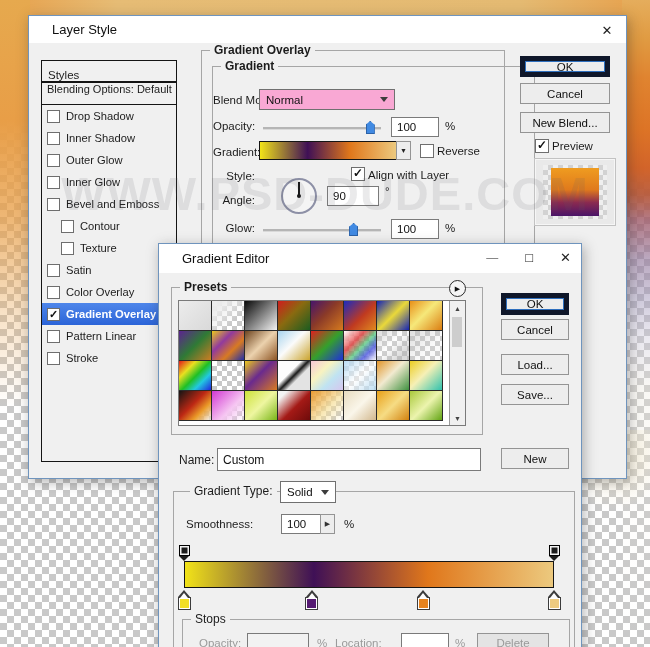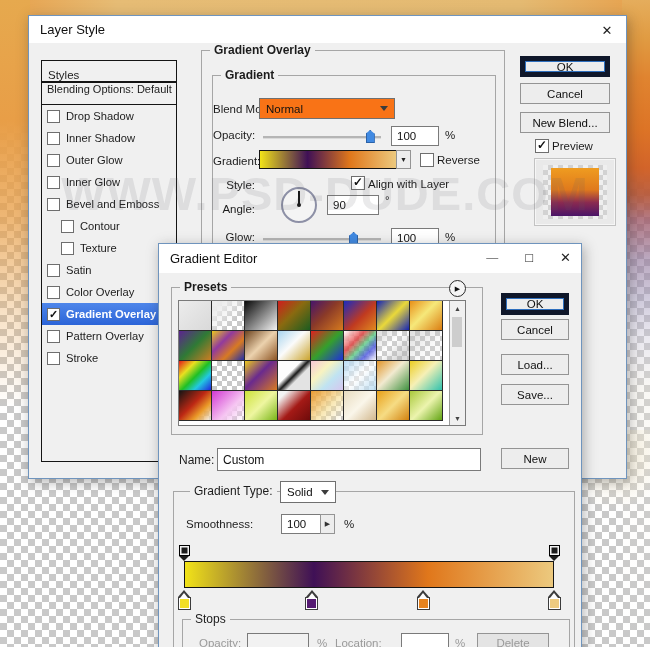--- a/index.html
+++ b/index.html
@@ -17,33 +17,33 @@
   .grad-glow{position:absolute;left:560px;top:430px;width:90px;height:80px;
     background:radial-gradient(ellipse at 60% 30%,rgba(242,230,198,.6),rgba(242,230,198,0) 70%);}
   
   .wm{position:absolute;left:0;top:166px;width:100%;text-align:center;white-space:nowrap;
       font-weight:bold;font-size:47px;letter-spacing:1px;color:rgba(92,92,104,.13);
       z-index:60;pointer-events:none;}
   
   .win{position:absolute;background:#f0f0f0;border:1px solid #6f94bd;
        box-shadow:2px 3px 12px rgba(40,40,40,.35);}
   .titlebar{position:relative;height:27px;background:#ffffff;display:flex;align-items:center;
-            font-size:13px;color:#101010;padding-left:11px;}
+            font-size:13px;color:#101010;padding-left:23px;}
   .tb-btns{position:absolute;right:10px;top:0;height:27px;display:flex;align-items:center;gap:24px;}
   .tb-glyph{font-size:13px;color:#222;line-height:1;}
   .tb-min{color:#777;font-size:12px;}
   
   .grp{position:absolute;border:1px solid #a6a6a6;}
   .legend{position:absolute;top:-8px;left:8px;background:#f0f0f0;padding:0 4px;
           font-weight:bold;font-size:12px;color:#1c1c1c;white-space:nowrap;}
   
   .lab{position:absolute;font-size:11.5px;color:#1c1c1c;white-space:nowrap;}
   .lab.r{text-align:right;}
   .dim{color:#9a9a9a;}
-  .dd{position:absolute;background:#f97316;border:1px solid #707070;display:flex;align-items:center;
+  .dd{position:absolute;background:#f9a8d4;border:1px solid #707070;display:flex;align-items:center;
       font-size:11.5px;color:#111;padding-left:6px;box-sizing:border-box;}
   .chev{position:absolute;right:6px;width:0;height:0;border-left:4px solid transparent;
         border-right:4px solid transparent;border-top:5px solid #3c3c3c;}
   .btn{position:absolute;background:#ededed;border:1px solid #949494;display:flex;align-items:center;
        justify-content:center;font-size:11.5px;color:#111;box-sizing:border-box;}
   .btn.focus{border:5px solid #0f172a;box-shadow:inset 0 0 0 1px #2e6fbe;}
   .btn.disabled{color:#9a9a9a;background:#e4e4e4;}
   .cb{position:absolute;width:12px;height:12px;background:#fff;border:1px solid #6e6e6e;
       box-sizing:content-box;font-size:12px;line-height:11px;color:#111;text-align:center;font-weight:bold;}
   .inp{position:absolute;background:#fff;border:1px solid #7a7a7a;display:flex;align-items:center;
@@ -164,32 +164,32 @@
         <div class="ls-item">
           <span class="cb2"></span>
           <span class="ls-lab">Color Overlay</span>
         </div>
         <div class="ls-item sel">
           <span class="cb2">✓</span>
           <span class="ls-lab">Gradient Overlay</span>
         </div>
         <div class="ls-item">
           <span class="cb2"></span>
-          <span class="ls-lab">Pattern Overlay</span>
+          <span class="ls-lab">Pattern Linear</span>
         </div>
         <div class="ls-item">
           <span class="cb2"></span>
           <span class="ls-lab">Stroke</span>
         </div>
       </div>
   </div>
 
   <div class="grp" style="left:172px;top:34px;width:302px;height:211px;">
     <span class="legend">Gradient Overlay</span>
-    <div class="grp" style="left:10px;top:24px;width:282px;height:188px;">
+    <div class="grp" style="left:10px;top:15px;width:282px;height:188px;padding-left:39px;">
       <span class="legend">Gradient</span>
 
       <span class="lab r" style="left:0;top:27px;width:42px;">Blend Mode:</span>
       <div class="dd" style="left:46px;top:22px;width:136px;height:21px;">
         <span>Normal</span>
         <span class="chev"></span>
       </div>
 
       <span class="lab r" style="left:0;top:53px;width:42px;">Opacity:</span>
       <div class="track" style="left:50px;top:60px;width:118px;">

